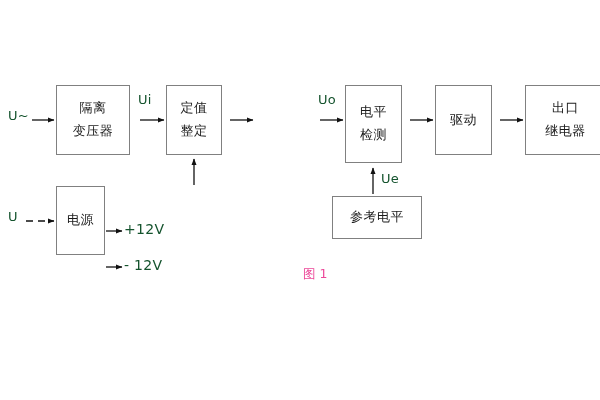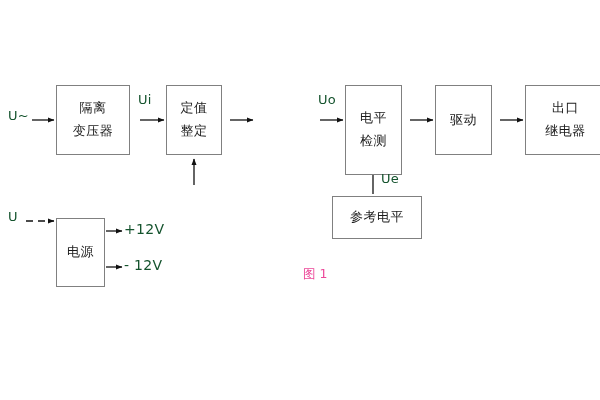--- a/index.html
+++ b/index.html
@@ -56,35 +56,35 @@
     <span class="ln">隔离</span>
     <span class="ln">变压器</span>
   </div>
 
   <div class="box" style="left:166px;top:85px;width:56px;height:70px;">
     <span class="ln">定值</span>
     <span class="ln">整定</span>
   </div>
 
 
-  <div class="box" style="left:345px;top:85px;width:57px;height:90px;justify-content:center;">
+  <div class="box" style="left:345px;top:85px;width:57px;height:78px;justify-content:center;">
     <span class="ln">电平</span>
     <span class="ln">检测</span>
   </div>
 
   <div class="box" style="left:435px;top:85px;width:57px;height:70px;">
     <span class="ln">驱动</span>
   </div>
 
   <div class="box" style="left:525px;top:85px;width:81px;height:70px;">
     <span class="ln">出口</span>
     <span class="ln">继电器</span>
   </div>
 
-  <div class="box" style="left:56px;top:186px;width:49px;height:69px;margin-top:32px;">
+  <div class="box" style="left:56px;top:186px;width:49px;height:69px;">
     <span class="ln">电源</span>
   </div>
 
 
   <div class="box" style="left:332px;top:196px;width:90px;height:43px;">
     <span class="ln">参考电平</span>
   </div>
 
   <div class="lbl" style="left:8px;top:108px;">U~</div>
   <div class="lbl" style="left:8px;top:209px;">U</div>

